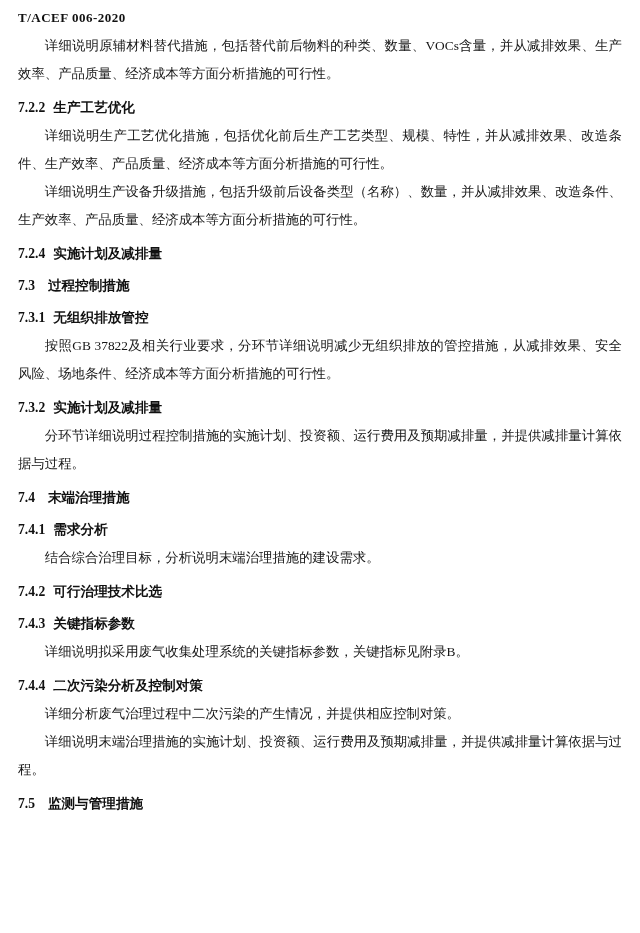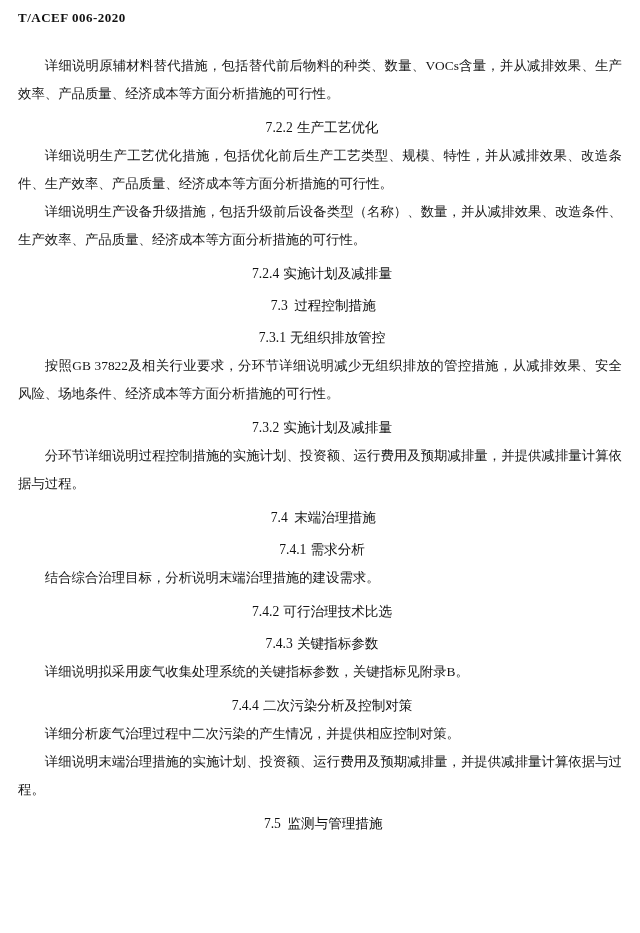--- a/index.html
+++ b/index.html
@@ -11,39 +11,38 @@
     color: #1c1c1c;
     font-family: "Liberation Serif", serif;
     padding: 9px 18px 10px 18px;
     overflow: hidden;
   }
   .doc-header {
     font-size: 13px;
     font-weight: bold;
     letter-spacing: 0.5px;
     line-height: 18px;
-    margin-bottom: 25px;
+    margin-bottom: 5px;
     color: #111;
   }
   .para {
     font-size: 13.4px;
     line-height: 28px;
     text-indent: 2em;
     text-align: justify;
     color: #161616;
     margin: 0;
   }
   .heading {
     font-size: 13.6px;
-    font-weight: normal;
+    font-weight: bold;
     line-height: 24px;
     margin: 8px 0 2px 0;
     color: #111;
     white-space: nowrap;
-    text-align: center;
   }
   .heading .num {
     display: inline-block;
     min-width: 2.6em;
     font-family: "Liberation Serif", serif;
   }
   .heading.lvl2 .num { min-width: 2.2em; }
 </style>
 </head>
 <body>

